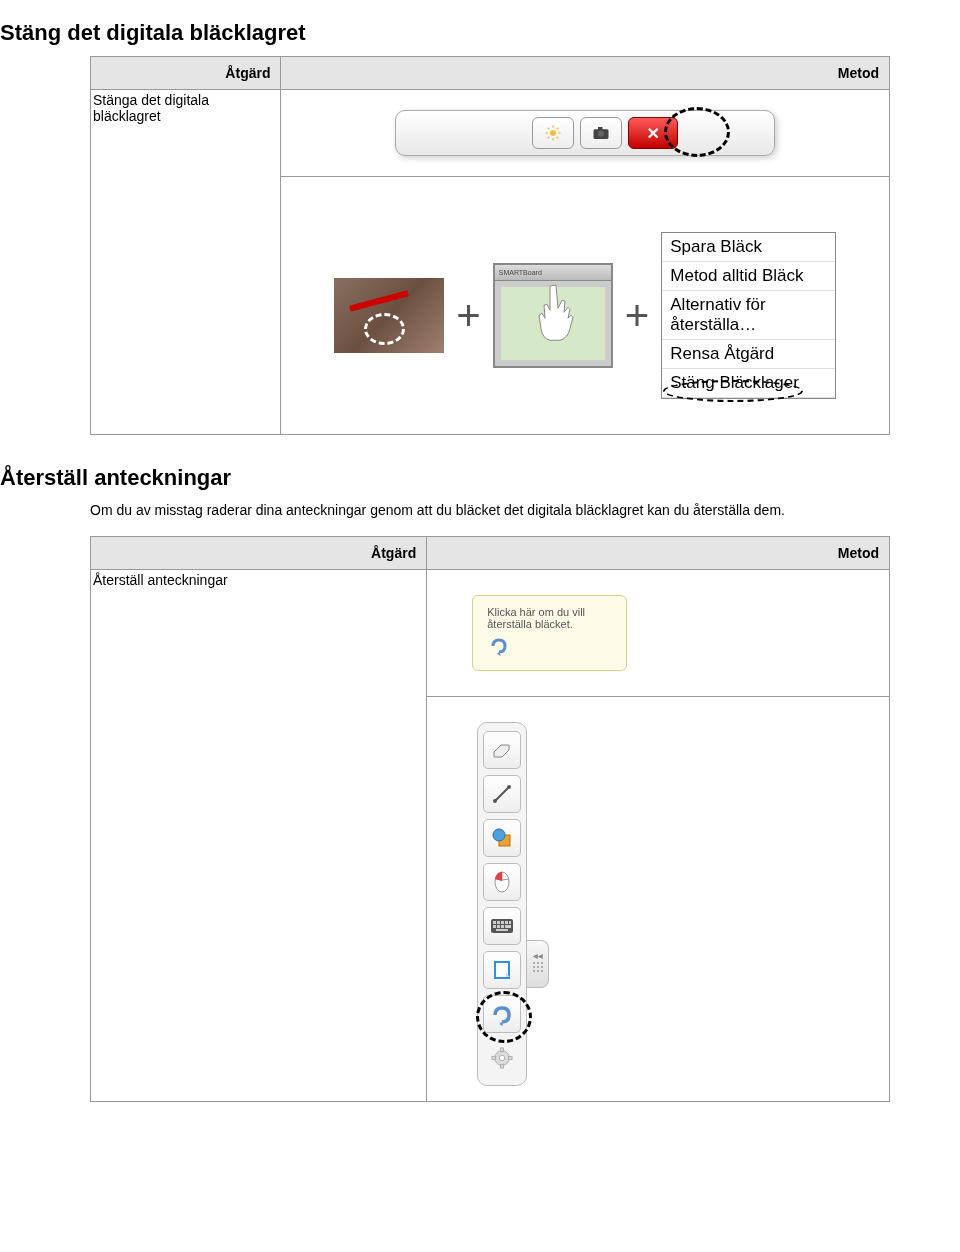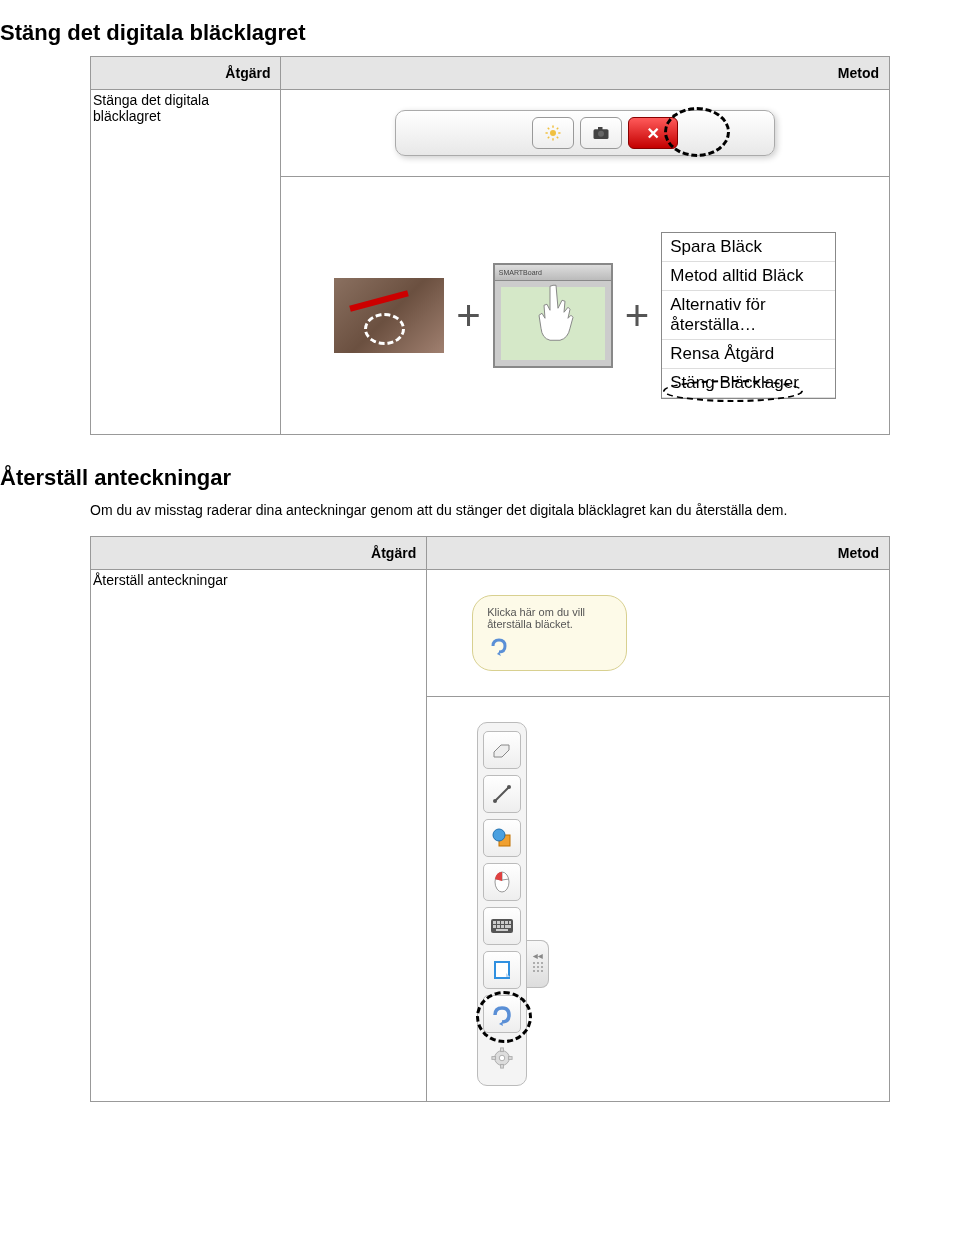--- a/index.html
+++ b/index.html
@@ -200,21 +200,21 @@
       border: 2.5px dashed #000;
       border-radius: 50%;
       pointer-events: none;
     }
     
     
     .restore-tooltip {
       display: inline-block;
       background: #fdfae8;
       border: 1px solid #d8d090;
-      border-radius: 20px;
+      border-radius: 6px;
       padding: 10px 14px;
       font-size: 11px;
       color: #555;
       width: 155px;
       position: relative;
       margin: 10px 18px 10px 30px;
     }
     .undo-arrow {
       width: 24px;
       height: 24px;
@@ -366,21 +366,21 @@
           </div>
         </div>
       </td>
     </tr>
   </tbody>
     </table>
 </div>
 
 <h2 class="section-title">Återställ anteckningar</h2>
 <div class="indented">
-  <p class="body-text">Om du av misstag raderar dina anteckningar genom att du stänger det digitala bläcklagret kan du återställa dem.</p>
+  <p class="body-text">Om du av misstag raderar dina anteckningar genom att du bläcket det digitala bläcklagret kan du återställa dem.</p>
 
   <table class="action-table">
     <tbody>
         <tr>
       <th>Åtgärd</th>
       <th>Metod</th>
     </tr>
     <tr>
       <td rowspan="2">Återställ anteckningar</td>
       <td class="subcell">

